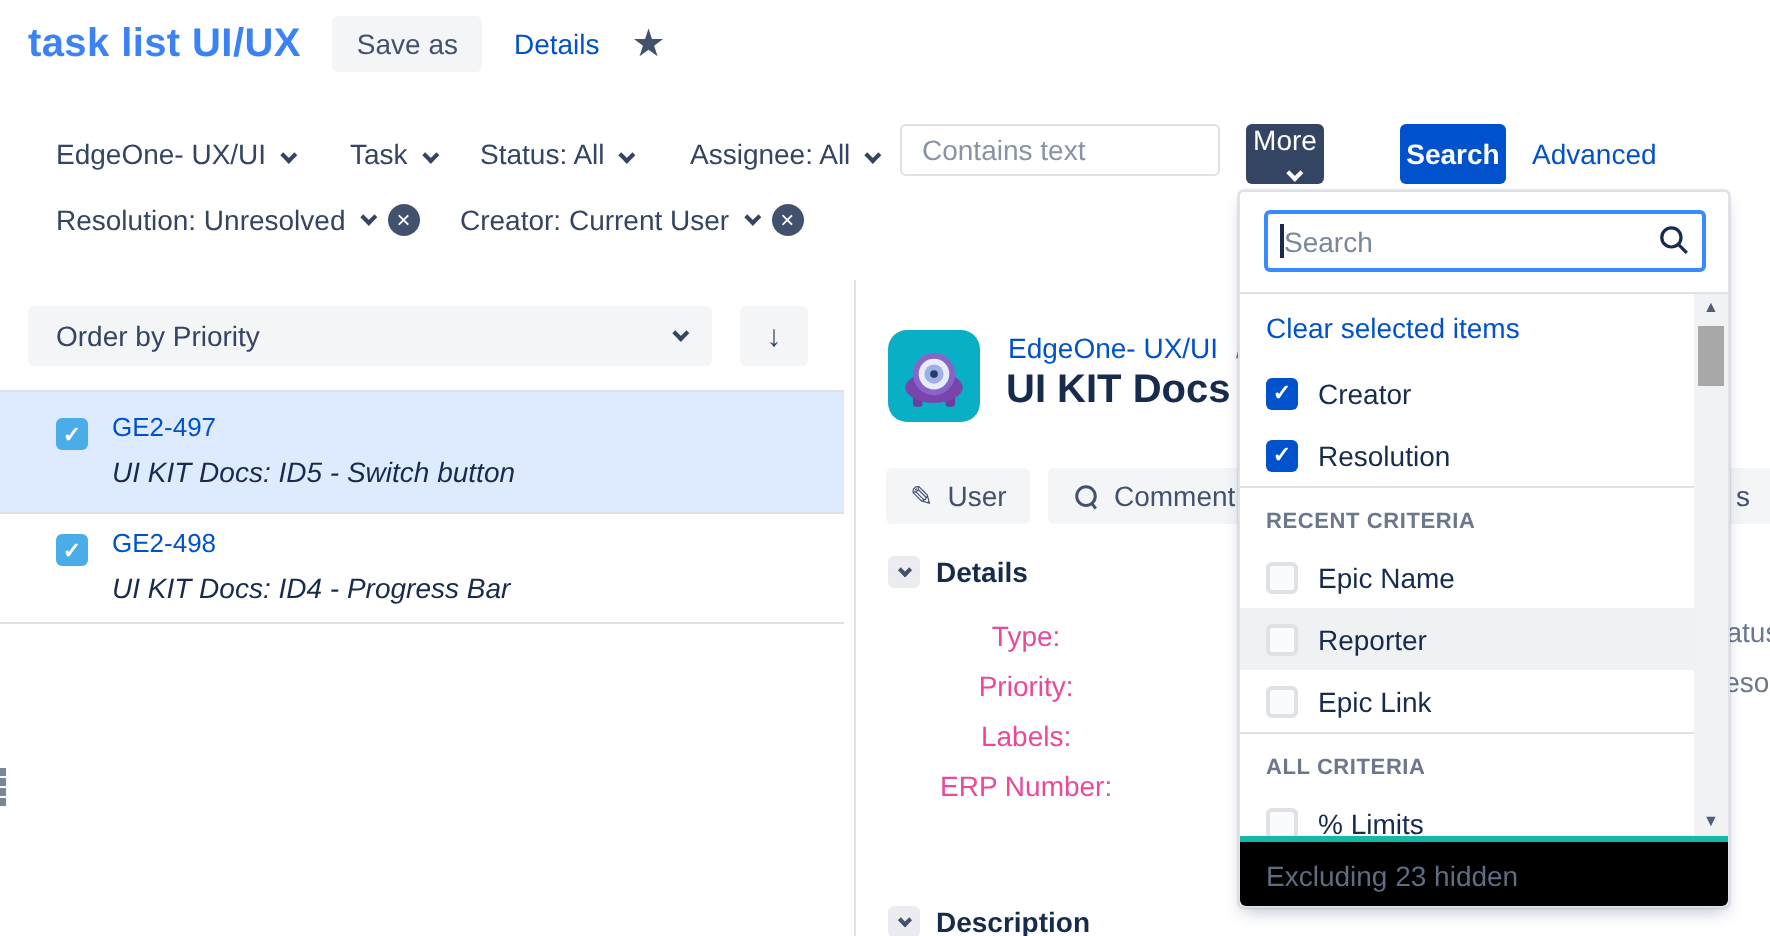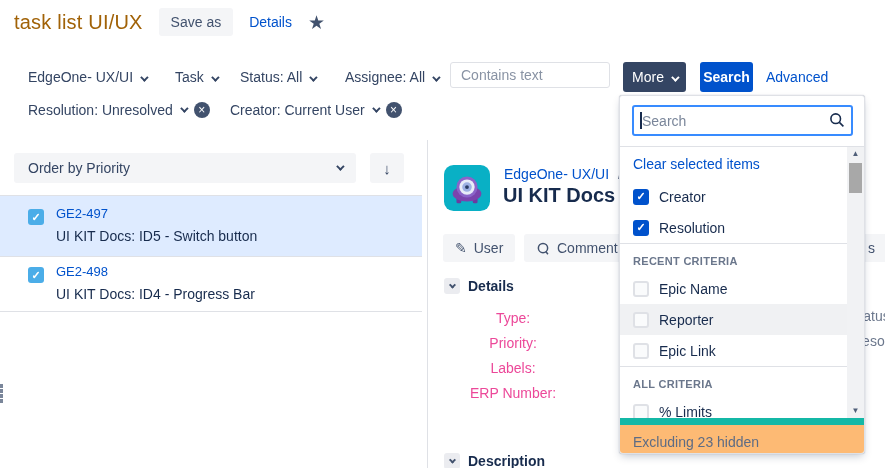--- a/index.html
+++ b/index.html
@@ -3,37 +3,37 @@
 <meta charset="utf-8">
 <style>
   * { margin:0; padding:0; box-sizing:border-box; }
   body { background:#fff; }
   .app {
     position:relative; width:885px; height:468px; overflow:hidden;
     background:#fff; font-family:"Liberation Sans", sans-serif; color:#172B4D;
   }
   
   .header { position:absolute; left:14px; top:8px; display:flex; align-items:center; gap:16px; }
-  .page-title { font-size:20px; font-weight:400; color:#a16207; letter-spacing:.2px; }
+  .page-title { font-size:20px; font-weight:700; color:#3b82f6; letter-spacing:.2px; }
   .btn { border:none; border-radius:3px; font-family:inherit; font-size:14px; cursor:pointer; }
   .btn-subtle { background:#F4F5F7; color:#42526E; padding:6px 12px; }
   .link { color:#0052CC; font-size:14px; text-decoration:none; cursor:pointer; }
   .star { color:#42526E; font-size:19px; line-height:1; cursor:pointer; }
   
   .trigger { position:absolute; top:62px; height:30px; line-height:30px; font-size:14px;
              color:#344563; cursor:pointer; white-space:nowrap; }
   .chev { display:inline-block; width:6px; height:6px; border-right:2px solid currentColor;
           border-bottom:2px solid currentColor; transform:rotate(45deg) translateY(-2px);
           margin-left:7px; }
   .chev-white { border-color:#fff; }
   .contains-input { position:absolute; left:450px; top:62px; width:160px; height:26px;
           border:1px solid #DFE1E6; border-radius:3px; padding:0 10px; font-size:14px;
           font-family:inherit; color:#172B4D; background:#fff; }
   .contains-input::placeholder { color:#8993A4; }
-  .more-btn { position:absolute; left:623px; top:62px; width:63px; height:30px;
+  .more-btn { position:absolute; left:623px; top:62px; width:39px; height:30px;
           background:#344563; color:#fff; font-size:14px; }
   .search-btn { position:absolute; left:700px; top:62px; width:53px; height:30px;
           background:#0052CC; color:#fff; font-weight:700; font-size:14px; }
   .advanced { position:absolute; left:766px; top:62px; line-height:30px; }
   .pill { position:absolute; top:99px; height:22px; line-height:22px; font-size:14px;
           color:#344563; cursor:pointer; white-space:nowrap; display:flex; align-items:center; }
   .xcircle { display:inline-flex; align-items:center; justify-content:center; width:16px;
           height:16px; border-radius:50%; background:#42526E; color:#fff; font-size:12px;
           line-height:1; margin-left:8px; cursor:pointer; }
   
@@ -45,21 +45,21 @@
           background:#F4F5F7; color:#344563; font-size:15px; }
   .issue-list { position:absolute; left:0; top:195px; width:422px; border-top:1px solid #DFE1E6; }
   .issue-row { display:flex; gap:12px; padding:10px 8px 12px 28px; border-bottom:1px solid #DFE1E6;
           background:#fff; cursor:pointer; }
   .issue-row.selected { background:#DEEBFF; }
   .issue-row.compact { padding:7px 8px 9px 28px; }
   .task-icon { flex:0 0 16px; width:16px; height:16px; margin-top:3px; background:#4BADE8;
           border-radius:3px; color:#fff; font-size:11px; font-weight:700; display:flex;
           align-items:center; justify-content:center; }
   .issue-key { display:block; font-size:13px; color:#0052CC; text-decoration:none; margin-bottom:7px; }
-  .issue-summary { font-size:14px; color:#172B4D; }
+  .issue-summary { font-size:14px; color:#172B4D;font-style:italic; }
   .v-divider { position:absolute; left:427px; top:140px; bottom:0; width:1px; background:#DFE1E6; }
   .drag-handle { position:absolute; left:0; top:384px; display:flex; flex-direction:column;
           gap:1px; cursor:ew-resize; }
   .drag-handle span { width:3px; height:4px; background:#7A869A; }
   
   .avatar { position:absolute; left:444px; top:165px; width:46px; height:46px; cursor:pointer; }
   .breadcrumb { position:absolute; left:504px; top:166px; font-size:14px; white-space:nowrap; }
   .breadcrumb .sep { color:#6B778C; margin-left:5px; }
   .issue-title { position:absolute; left:503px; top:184px; width:380px; font-size:20px;
           font-weight:600; color:#172B4D; white-space:nowrap; overflow:hidden; }
@@ -99,22 +99,22 @@
   .cb { width:16px; height:16px; border-radius:3px; flex:0 0 16px; }
   .cb.checked { background:#0052CC; color:#fff; font-size:11px; font-weight:700;
           display:flex; align-items:center; justify-content:center; }
   .cb.unchecked { background:#FAFBFC; border:2px solid #DFE1E6; }
   .dd-scroll { position:absolute; top:0; bottom:0; right:0; width:17px; background:#F1F2F4; }
   .scroll-arrow { position:absolute; left:0; width:17px; height:14px; text-align:center;
           font-size:8px; color:#505F79; line-height:14px; cursor:pointer; }
   .scroll-thumb { position:absolute; left:2px; top:16px; width:13px; height:30px;
           background:#A8A8A8; cursor:pointer; }
   .dd-footer { position:absolute; left:0; bottom:0; width:100%; height:35px;
-          border-top:7px solid #14b8a6; line-height:34px; padding:0 13px; font-size:14px;
-          color:#5E6C84; background:#fdba74; border-radius:0 0 3px 3px; }
+          border-top:3px solid #14b8a6; line-height:34px; padding:0 13px; font-size:14px;
+          color:#5E6C84; background:#000000; border-radius:0 0 3px 3px; }
 </style>
 </head>
 <body>
 
 <div class="app">
 
   <div class="header">
     <div class="page-title">task list UI/UX</div>
     <button class="btn btn-subtle">Save as</button>
     <a class="link">Details</a>

